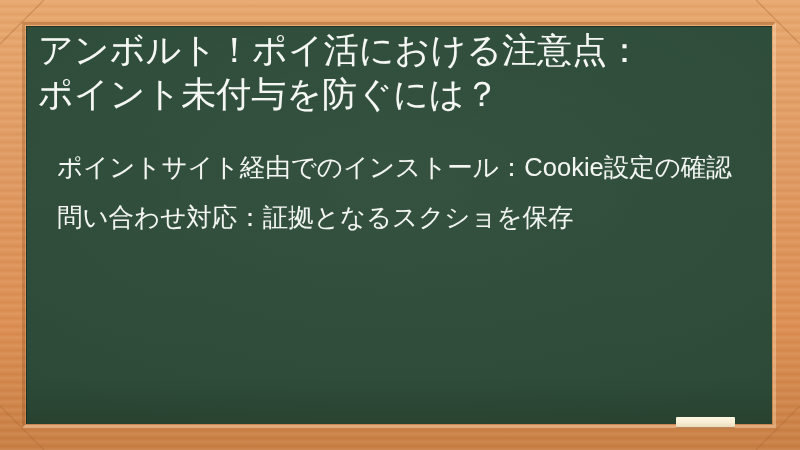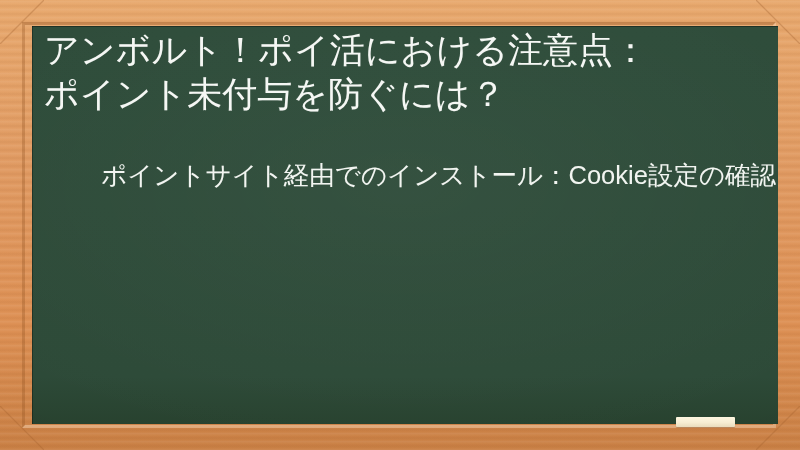--- a/index.html
+++ b/index.html
@@ -59,21 +59,21 @@
     border-top: 3px solid rgba(140,78,30,0.35);
     border-left: 3px solid rgba(140,78,30,0.30);
     border-right: 3px solid rgba(255,228,200,0.35);
     border-bottom: 3px solid rgba(255,228,200,0.38);
     pointer-events: none;
   }
 
   
   #chalkboard {
     position: absolute;
-    left: 32px;
+    left: 26px;
     top: 26px;
     width: 746px;
     height: 398px;
     box-sizing: border-box;
     background:
       radial-gradient(130% 120% at 50% 40%, rgba(255,255,255,0.035) 0%, rgba(0,0,0,0.00) 58%, rgba(0,0,0,0.10) 100%),
       linear-gradient(180deg, #2e4c3a 0%, #2d4a38 88%, #28422f 100%);
     box-shadow: inset 0 1px 0 rgba(0,0,0,0.35), inset 1px 0 0 rgba(0,0,0,0.30);
     overflow: hidden;
   }
@@ -100,24 +100,23 @@
     letter-spacing: 0px;
     white-space: pre-line;
     text-shadow: 0 0 1px rgba(255,255,255,0.18);
   }
 
   #board-list {
     position: absolute;
     left: 12px;
     top: 122px;
     width: 724px;
-    margin: 8px;
+    margin: 0;
     padding: 0;
     list-style: none;
-    text-align: right;
   }
 
   .board-list-item {
     color: #f2f5f1;
     font-size: 25.5px;
     line-height: 38px;
     font-weight: 400;
     margin: 0 0 12px 0;
     padding: 0 0 0 19px;
     text-shadow: 0 0 1px rgba(255,255,255,0.14);
@@ -149,20 +148,21 @@
   <div id="frame-inner-bevel"></div>
 
   <div id="chalkboard">
     <div id="board-content">
 
       <h1 id="board-title">アンボルト！ポイ活における注意点：
 ポイント未付与を防ぐには？</h1>
 
       <ul id="board-list">
         <li class="board-list-item">ポイントサイト経由でのインストール：Cookie設定の確認</li>
+        <li class="board-list-item">問い合わせ対応：証拠となるスクショを保存</li>
       </ul>
 
     </div>
   </div>
 
   <div id="chalk-stick"></div>
 
 </div>
 
 </body></html>

